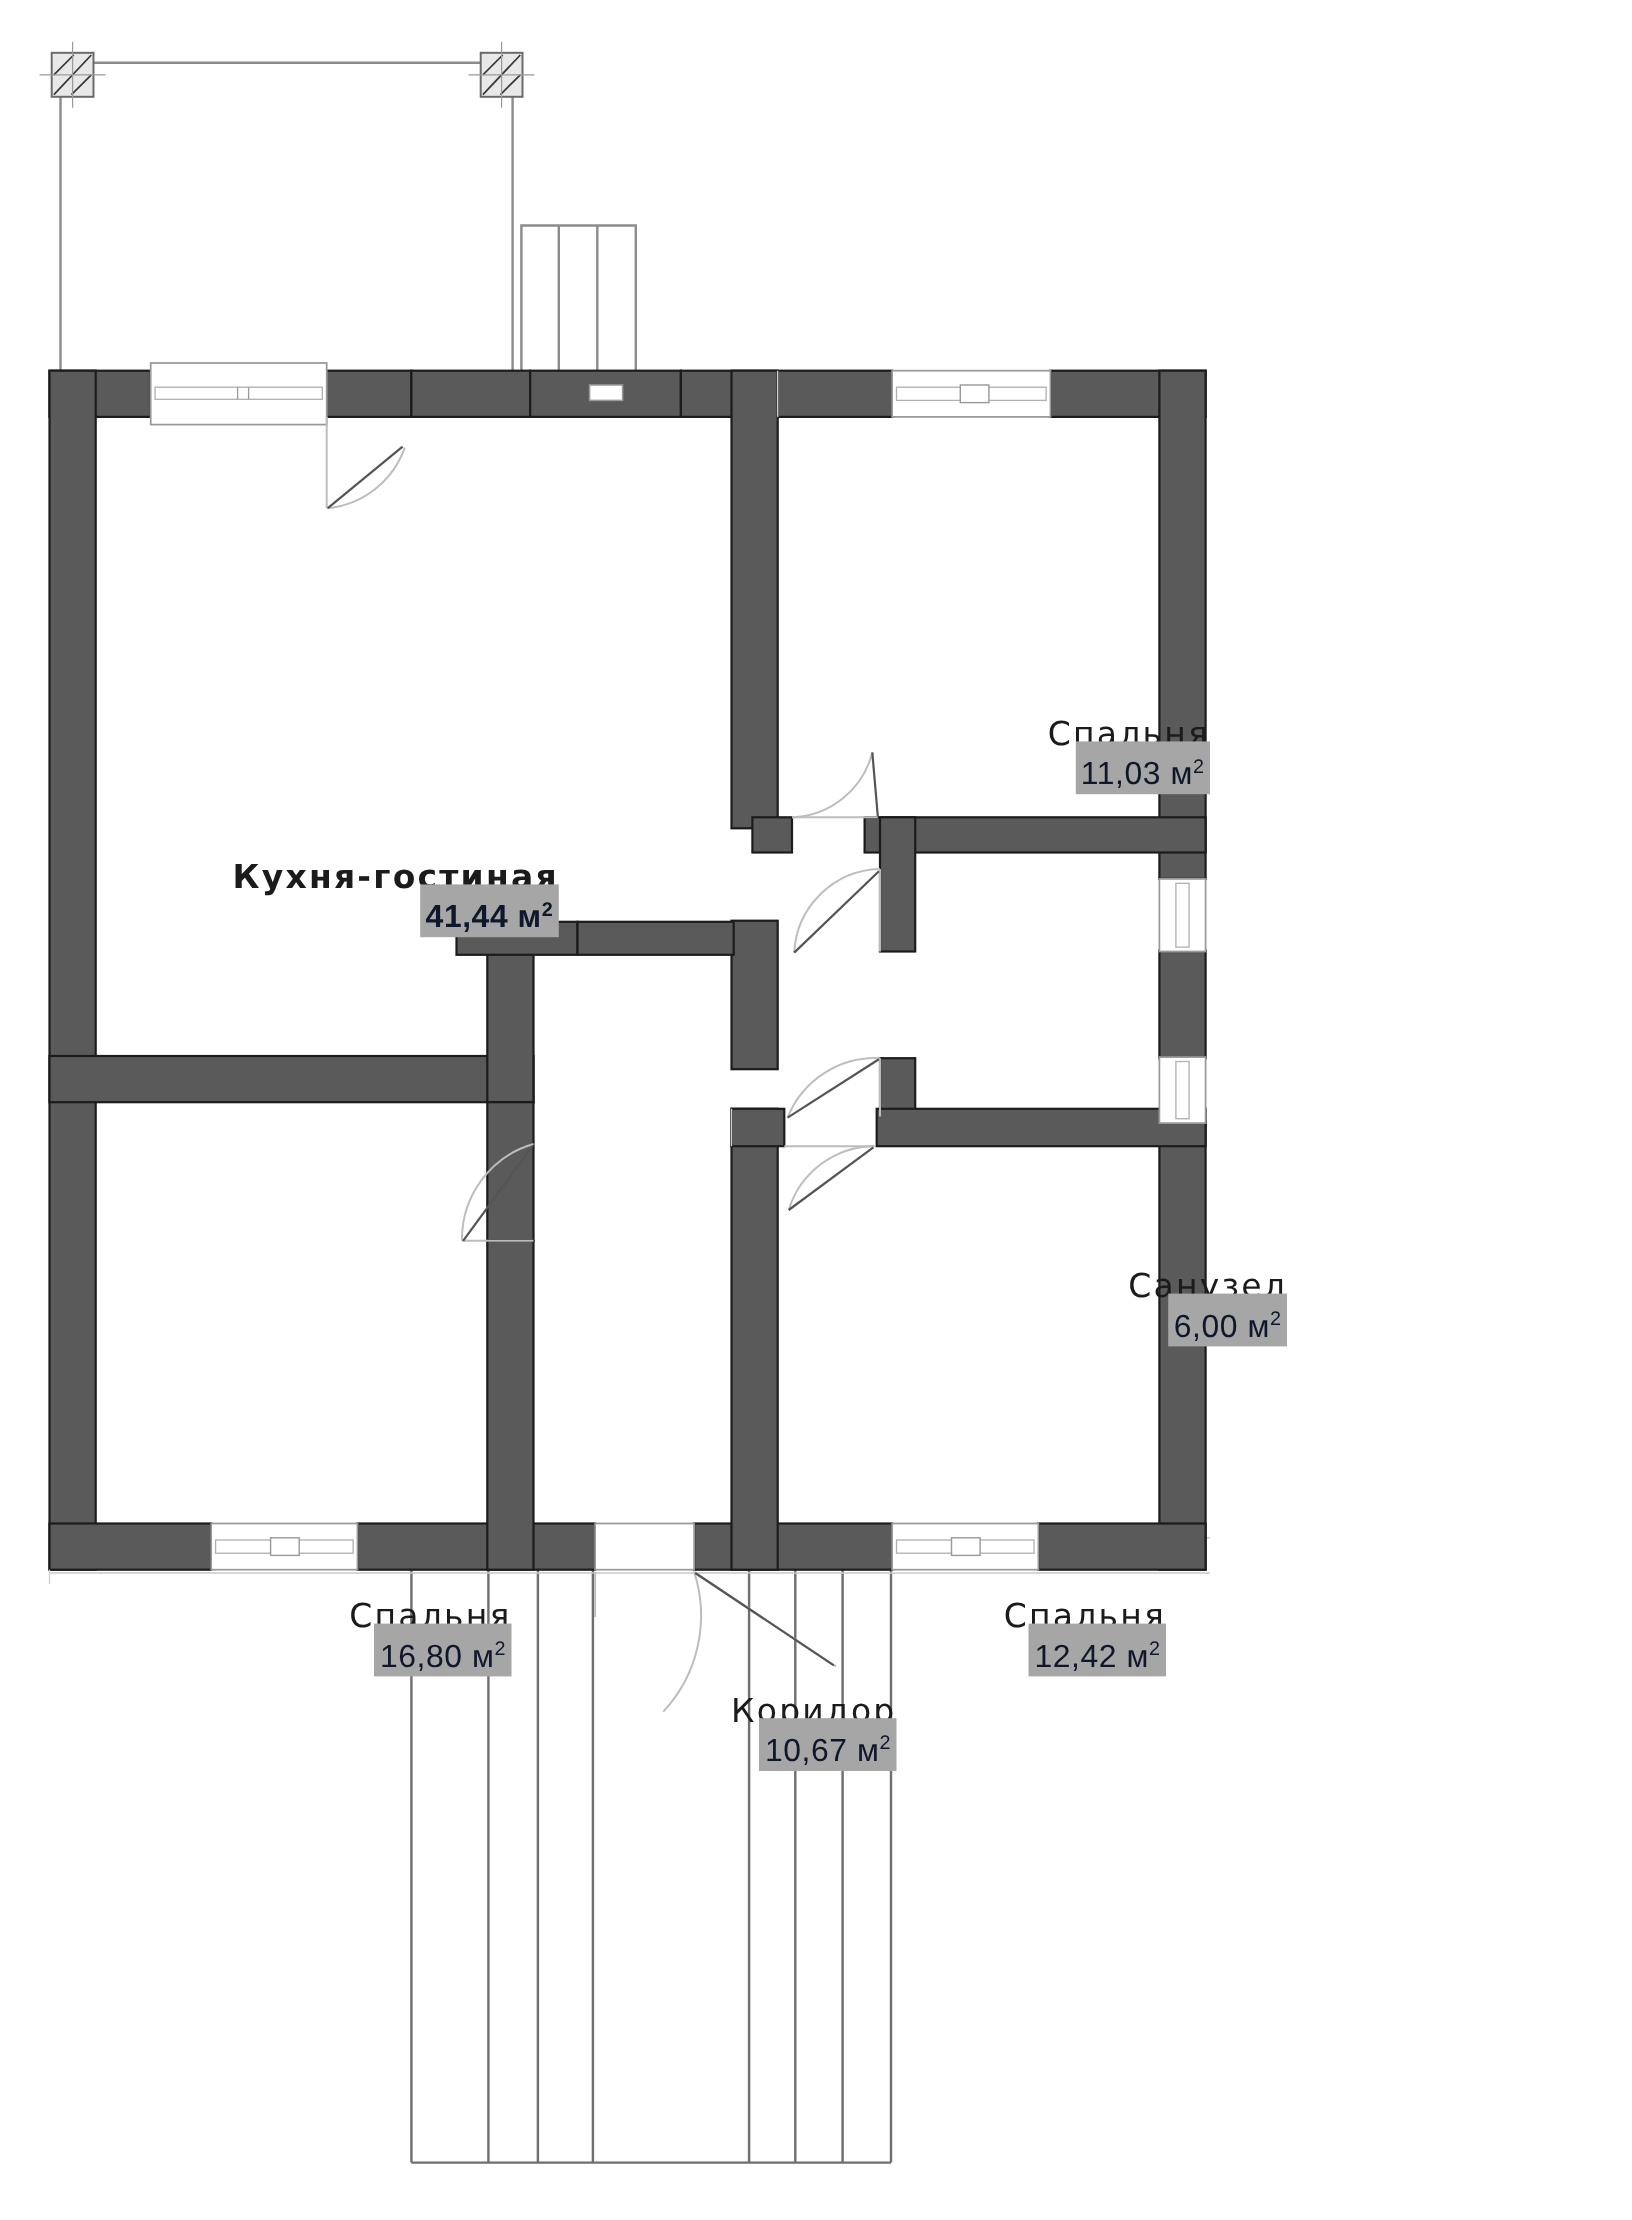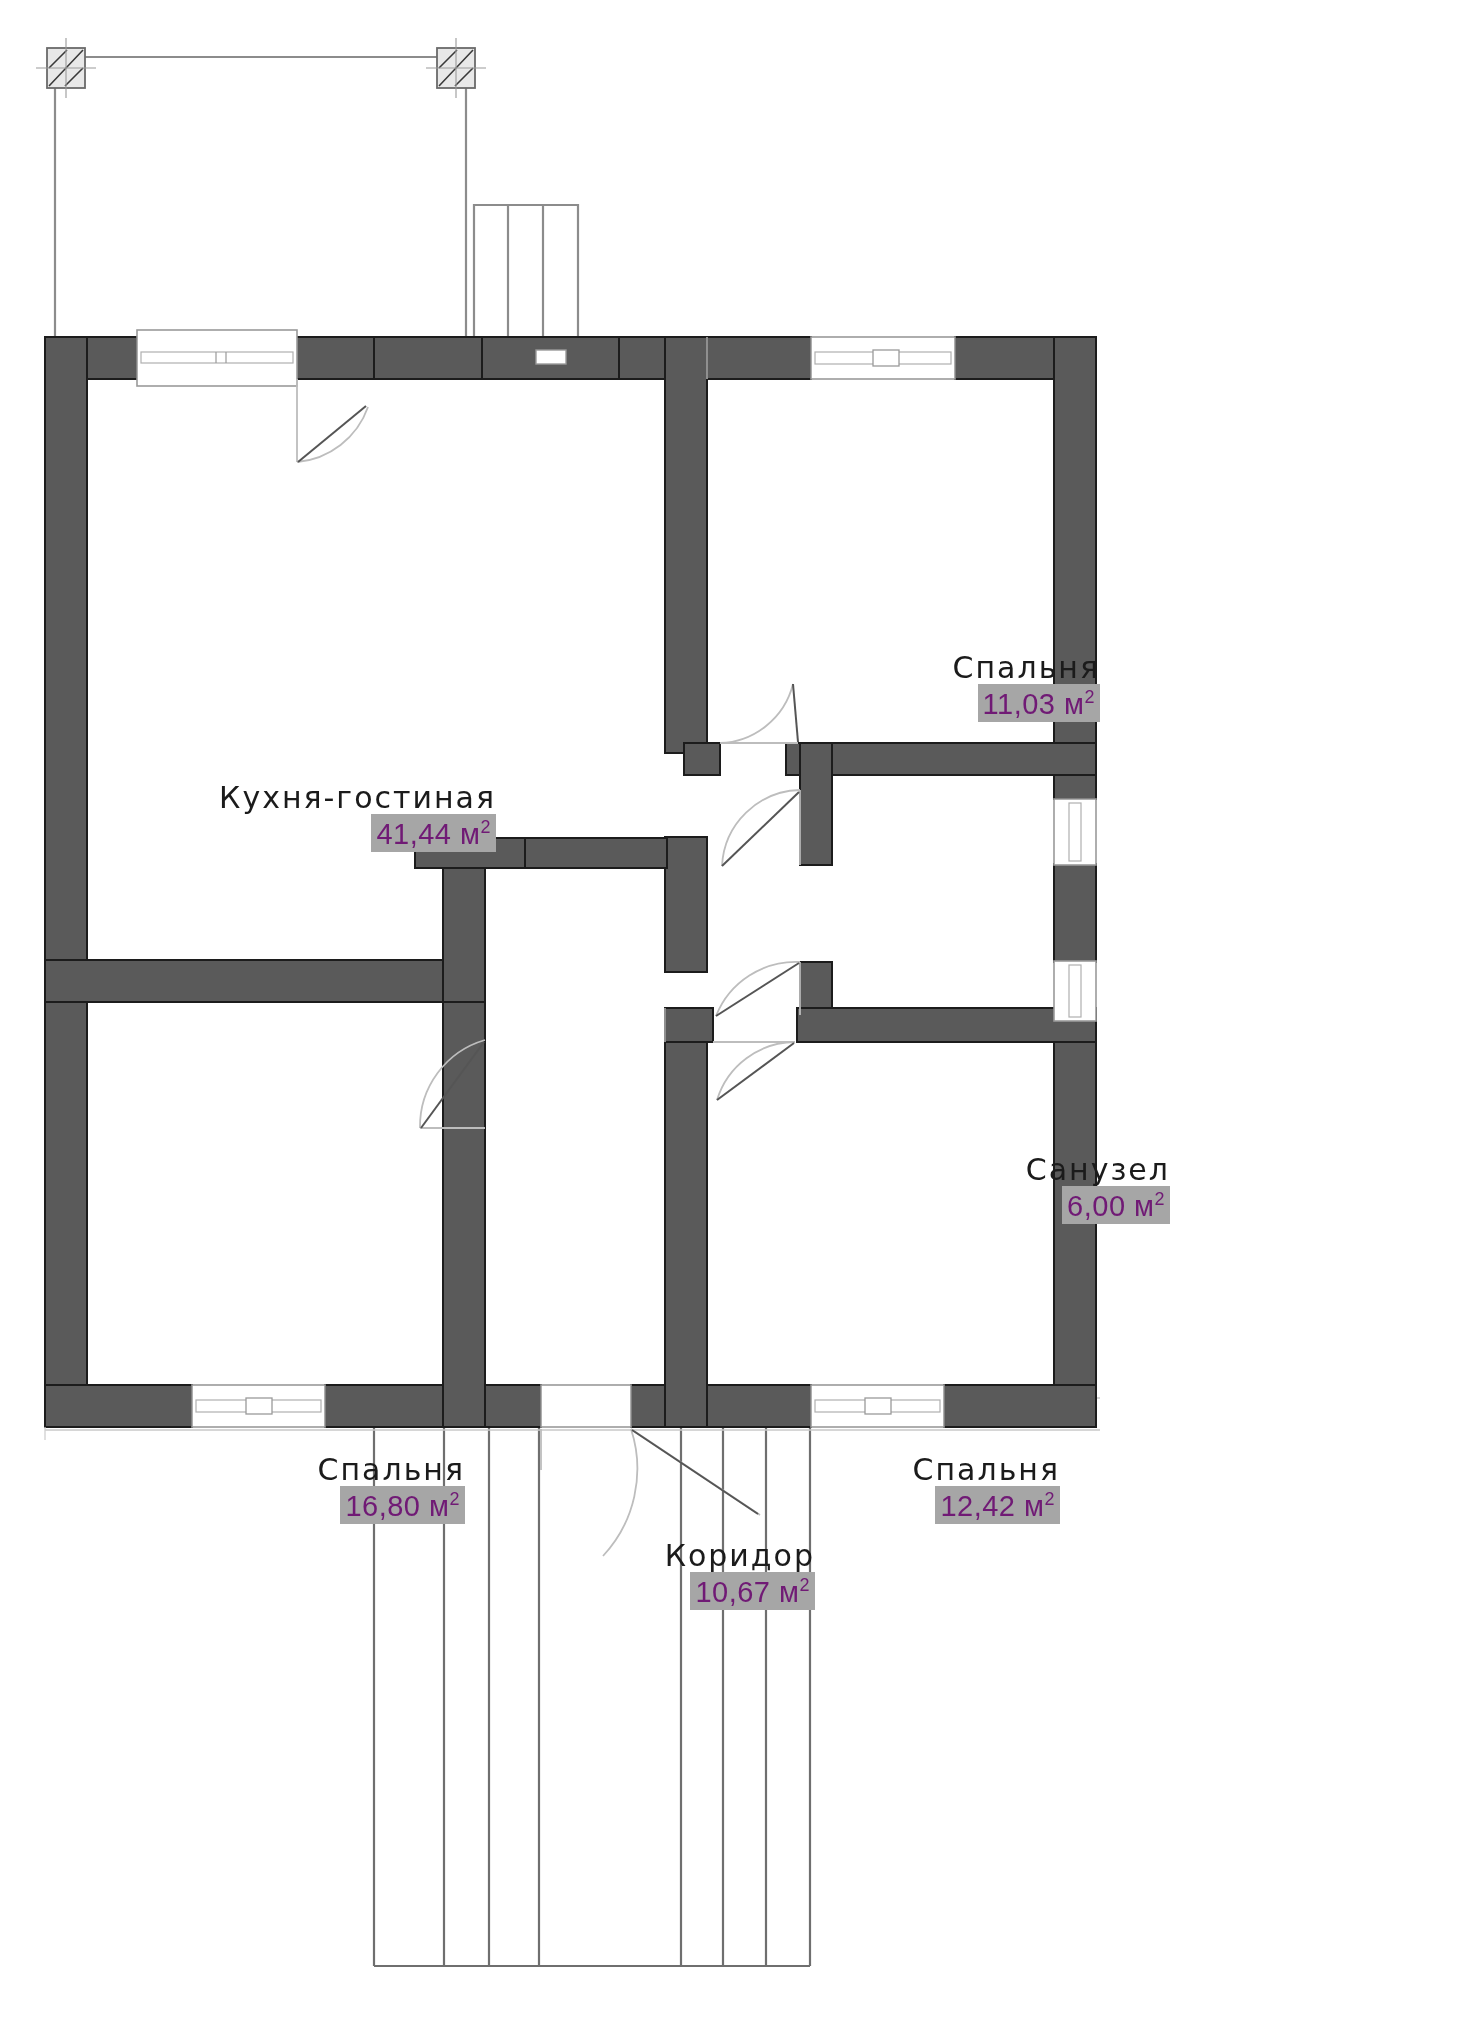--- a/index.html
+++ b/index.html
@@ -38,23 +38,23 @@
     display: block;
   }
   .room-area-wrap {
     display: block;
     line-height: 1.18;
     margin-top: 2px;
   }
   .room-area {
     font-family: "Liberation Sans", sans-serif;
     font-size: 29px;
-    color: #701a75;
+    color: #0f172a;
     background: #a6a6a6;
-    padding: 4px 5px 2px 5px;
+    padding: 14px 5px 2px 5px;
     letter-spacing: 0.5px;
   }
   .room-area sup {
     font-size: 0.62em;
     vertical-align: super;
     line-height: 0;
   }
 </style>
 </head>
 <body>
@@ -231,21 +231,21 @@
     </g>
 
     <g fill="none" stroke="#cfcfcf" stroke-width="1.3">
       <path d="M 707 379 L 707 337"></path>
       <path d="M 665 1008 L 665 1042"></path>
       <path d="M 45 1427 L 45 1440"></path>
     </g>
 
   </svg>
 
-  <div class="room-label" style="left:196px; top:780px; width:300px;">
+  <div class="room-label" style="left:208px; top:780px; width:300px;font-weight:bold;">
     <span class="room-name">Кухня-гостиная</span>
     <span class="room-area-wrap">
       <span class="room-area"><span>41,44 м</span><sup>2</sup></span>
     </span>
   </div>
 
   <div class="room-label" style="left:760px; top:650px; width:340px;">
     <span class="room-name">Спальня</span>
     <span class="room-area-wrap">
       <span class="room-area"><span>11,03 м</span><sup>2</sup></span>

